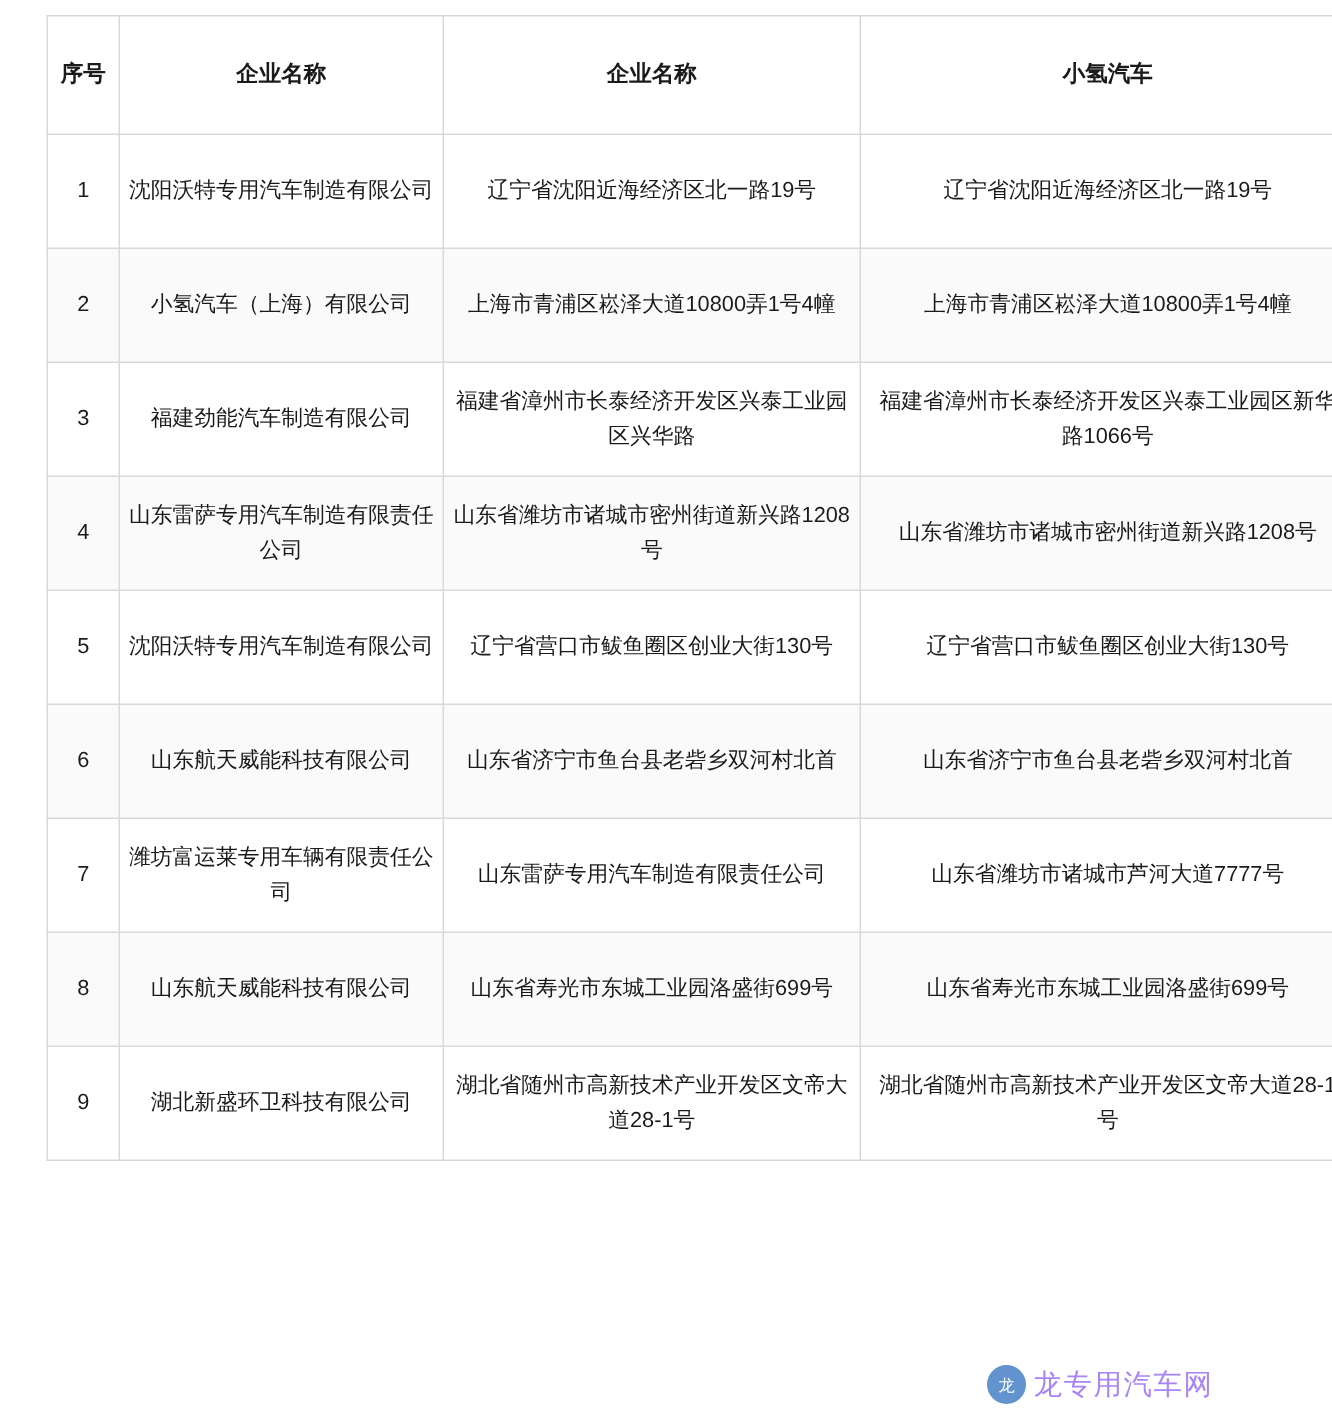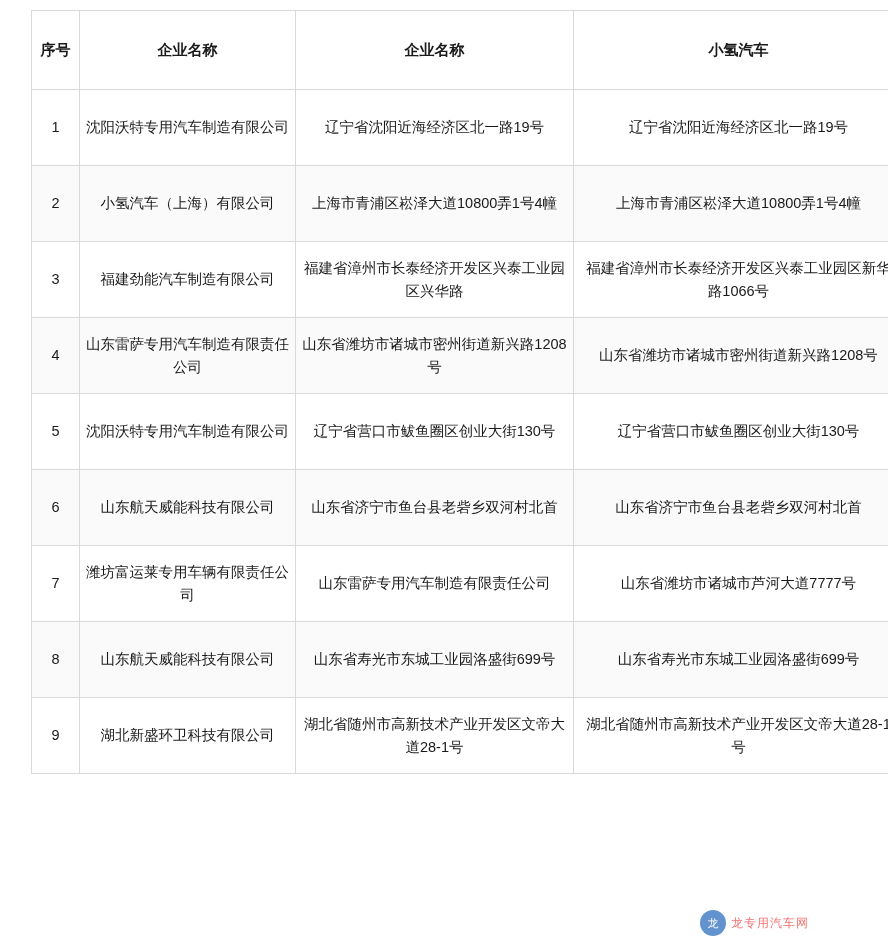--- a/index.html
+++ b/index.html
@@ -77,22 +77,22 @@
     background: #2f6fbf;
     color: #fff;
     font-size: 11px;
     display: flex;
     align-items: center;
     justify-content: center;
     margin-right: 5px;
     flex: none;
   }
   .wm-text {
-    font-size: 12px;
-    color: #ef4444;
+    font-size: 19px;
+    color: #8b5cf6;
     letter-spacing: 1px;
   }
 </style>
 </head>
 <body>
 
 <div class="sheet">
   <table class="company-table">
     <colgroup>
       <col class="c-idx">

